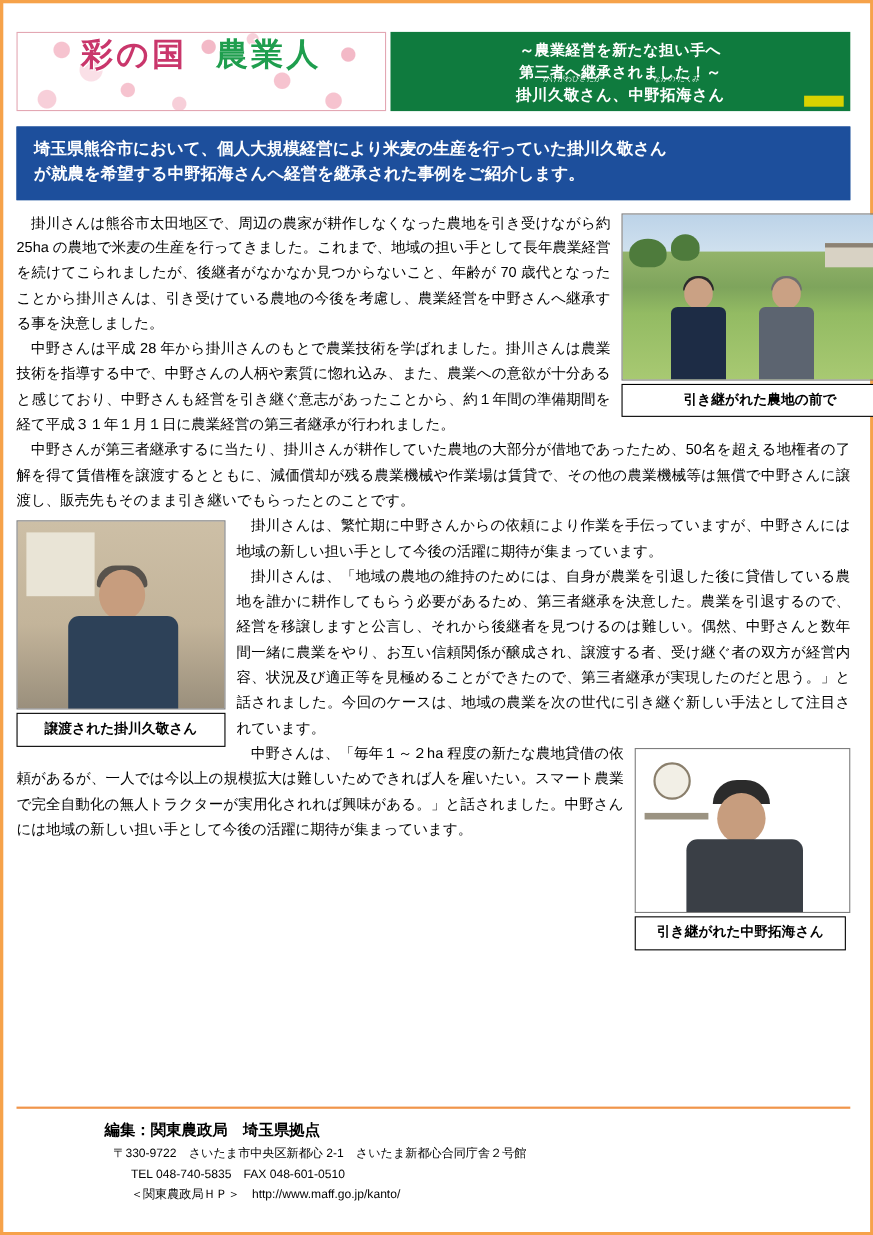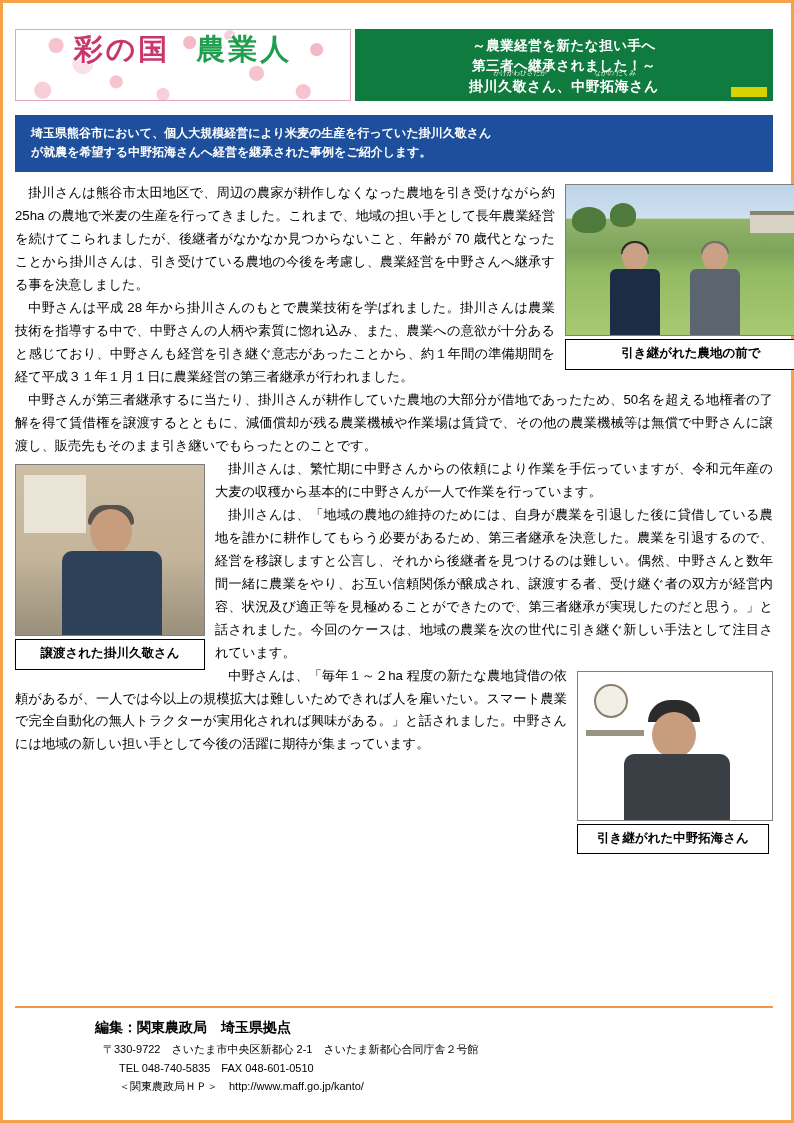--- a/index.html
+++ b/index.html
@@ -116,21 +116,21 @@
     background: #d9d200;
   }
 
   
   .lead {
     margin-top: 14px;
     border: 2px solid #1d4f9c;
     background: #1d4f9c;
     color: #ffffff;
     padding: 7px 14px 9px 14px;
-    font-size: 12px;
+    font-size: 15px;
     font-weight: bold;
     line-height: 1.55;
     box-sizing: border-box;
   }
 
   
   .body {
     margin-top: 10px;
     font-size: 13.2px;
     line-height: 1.74;
@@ -394,21 +394,21 @@
           <div class="win"></div>
           <div class="figure">
             <div class="hair"></div>
             <div class="head"></div>
             <div class="torso"></div>
           </div>
         </div>
         <div class="cap p2cap">譲渡された掛川久敬さん</div>
       </div>
 
-      <p>掛川さんは、繁忙期に中野さんからの依頼により作業を手伝っていますが、令和元年産の大麦の収穫から基本的に中野さんが一人で作業を行っています。</p>
+      <p>掛川さんは、繁忙期に中野さんからの依頼により作業を手伝っていますが、中野さんには地域の新しい担い手として今後の活躍に期待が集まっています。</p>
       <p>掛川さんは、「地域の農地の維持のためには、自身が農業を引退した後に貸借している農地を誰かに耕作してもらう必要があるため、第三者継承を決意した。農業を引退するので、経営を移譲しますと公言し、それから後継者を見つけるのは難しい。偶然、中野さんと数年間一緒に農業をやり、お互い信頼関係が醸成され、譲渡する者、受け継ぐ者の双方が経営内容、状況及び適正等を見極めることができたので、第三者継承が実現したのだと思う。」と話されました。今回のケースは、地域の農業を次の世代に引き継ぐ新しい手法として注目されています。</p>
 
       <div class="p3-wrap">
         <div class="p3">
           <div class="clock"></div>
           <div class="shelf"></div>
           <div class="cap-hat"></div>
           <div class="head"></div>
           <div class="torso"></div>
         </div>

